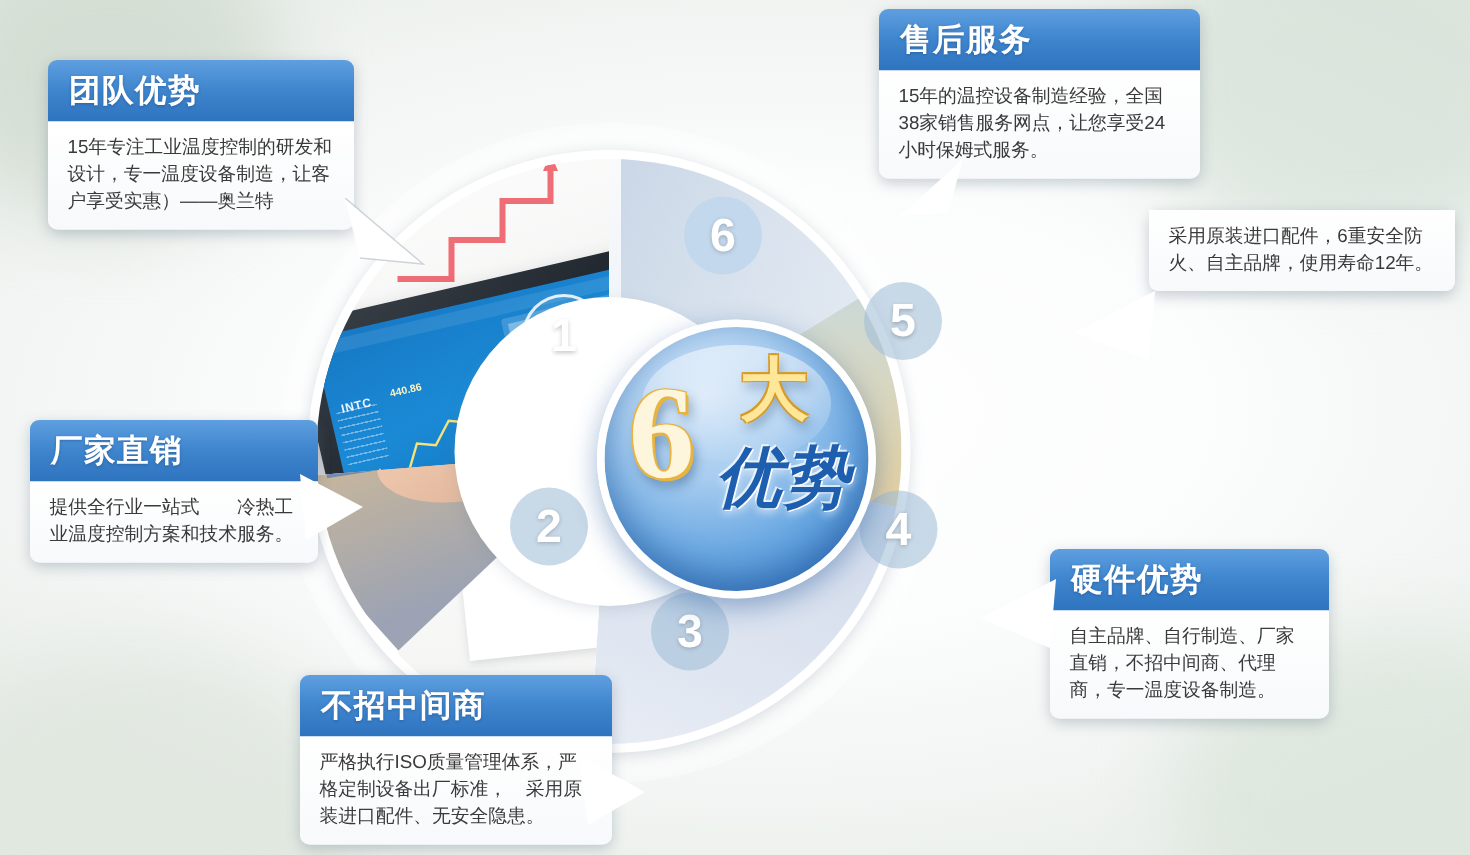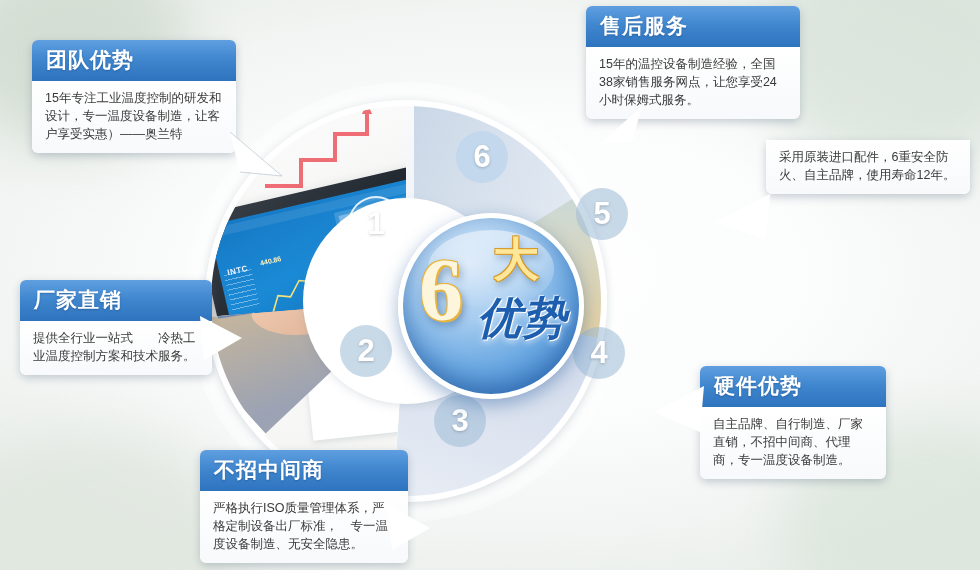--- a/index.html
+++ b/index.html
@@ -579,21 +579,21 @@
   <div class="card" style="left:700px;top:366px;width:186px;">
     <div class="card-head">硬件优势</div>
     <div class="card-body">自主品牌、自行制造、厂家直销，不招中间商、代理商，专一温度设备制造。</div>
     <svg class="tail" style="left:-46px;top:20px;width:50px;height:56px;" viewBox="0 0 50 56">
       <polygon points="50,0 0,26 46,46" fill="#ffffff"></polygon>
     </svg>
   </div>
 
   <div class="card" style="left:200px;top:450px;width:208px;">
     <div class="card-head">不招中间商</div>
-    <div class="card-body">严格执行ISO质量管理体系，严格定制设备出厂标准，　专一温度设备制造、无安全隐患。</div>
+    <div class="card-body">严格执行ISO质量管理体系，严格定制设备出厂标准，　采用原装进口配件、无安全隐患。</div>
     <svg class="tail" style="left:186px;top:52px;width:48px;height:54px;" viewBox="0 0 48 54">
       <polygon points="0,2 44,26 6,48" fill="#ffffff"></polygon>
     </svg>
   </div>
 
   <div class="card" style="left:20px;top:280px;width:192px;">
     <div class="card-head">厂家直销</div>
     <div class="card-body">提供全行业一站式　　冷热工业温度控制方案和技术服务。</div>
     <svg class="tail" style="left:180px;top:36px;width:46px;height:50px;" viewBox="0 0 46 50">
       <polygon points="0,0 42,22 4,44" fill="#ffffff"></polygon>

